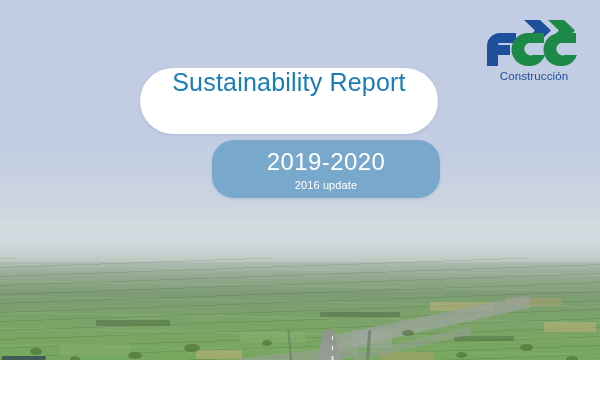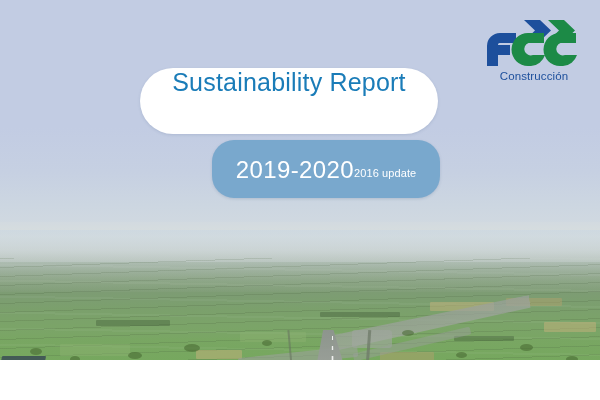--- a/index.html
+++ b/index.html
@@ -325,21 +325,21 @@
     position: absolute;
     left: 212px;
     top: 140px;
     width: 228px;
     height: 58px;
     background: #79a8cd;
     border-radius: 22px 22px 22px 22px;
     box-shadow: 0 1px 3px rgba(70,95,135,0.2);
     z-index: 4;
     display: flex;
-    flex-direction: row;
+    flex-direction: column;
     align-items: center;
     justify-content: center;
     padding-top: 2px;
     box-sizing: border-box;
   }
   .date-range {
     color: #ffffff;
     font-size: 24px;
     font-weight: 400;
     letter-spacing: 0.4px;

